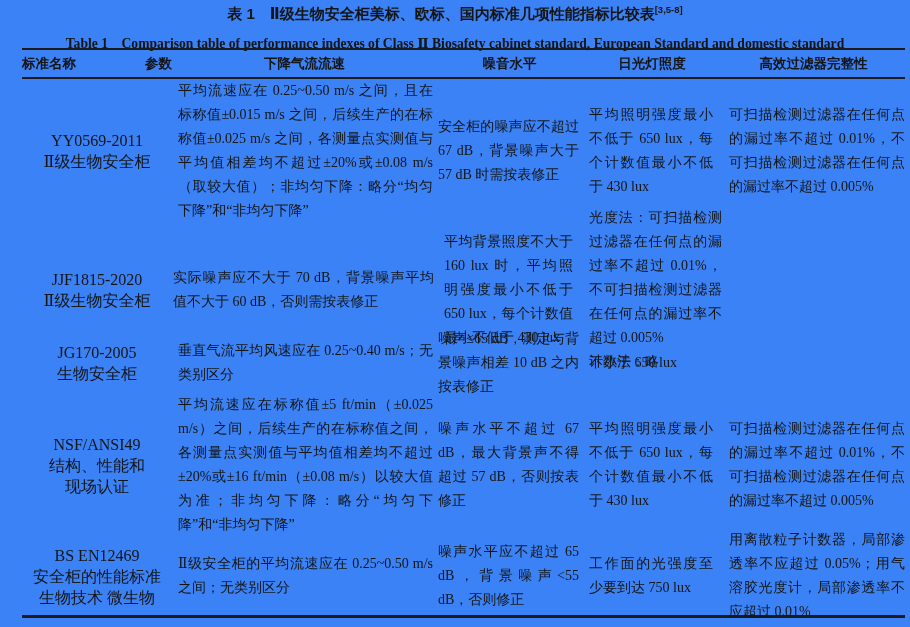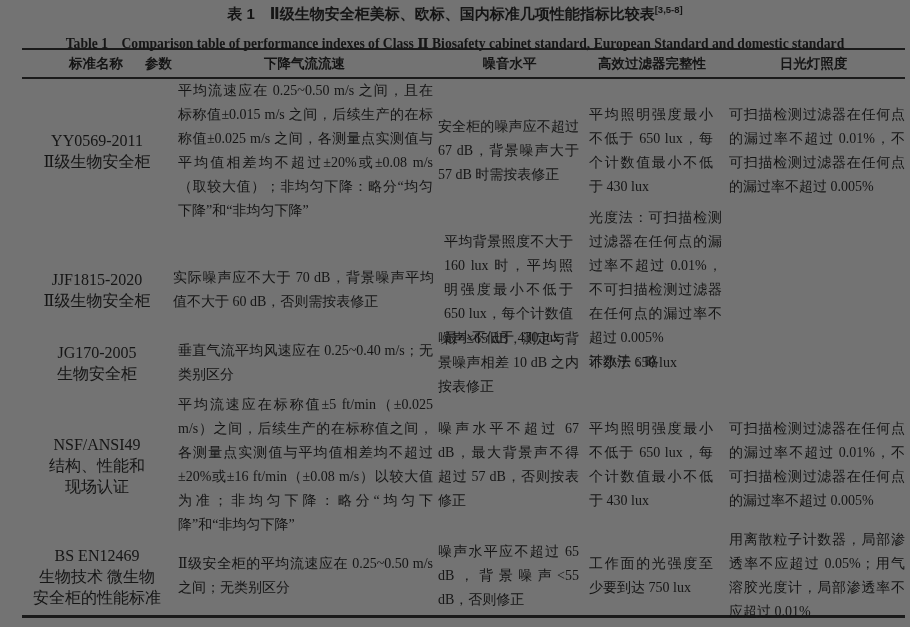--- a/index.html
+++ b/index.html
@@ -1,17 +1,17 @@
 <!DOCTYPE html>
 <html><head>
 <meta charset="utf-8">
 <style>
   html,body { margin:0; padding:0; background:#ffffff; }
   .page {
-    position:relative; width:910px; height:627px; background:#737373;
+    position:relative; width:910px; height:627px; background:#3b82f6;
     color:#151515; font-family:"Liberation Serif","DejaVu Serif",serif;
     overflow:hidden;
   }
   .title-zh {
     position:absolute; top:4px; left:0; width:100%; text-align:center;
     font-family:"Liberation Sans","DejaVu Sans",sans-serif;
     font-weight:bold; font-size:15px; white-space:pre;
   }
   .title-zh sup { font-size:9.5px; font-weight:bold; }
   .title-en {
@@ -20,21 +20,21 @@
   }
   .tablewrap { position:absolute; left:22px; top:48px; width:883px; }
   .rule { height:2px; background:#1a1a1a; }
   .rule.bottom { height:2.5px; }
   .cols { display:grid; grid-template-columns:150px 265px 145px 140px 183px; }
   .thead {
     height:27px; align-items:center; text-align:center;
     font-family:"Liberation Sans","DejaVu Sans",sans-serif;
     font-weight:bold; font-size:13.5px;
   }
-  .h1 { display:flex; justify-content:flex-end; gap:22px; }
+  .h1 { display:flex; justify-content:space-between; gap:22px; }
   .row { align-items:center; }
   .r1{height:127px} .r2{height:121px} .r3{height:66px} .r4{height:135px} .r5{height:87px}
   .cell {
     font-size:14px; line-height:24px; text-align:justify;
     text-justify:inter-ideograph;
   }
   .namecell {
     text-align:center; font-weight:normal; font-size:16px; line-height:21px;
   }
   .c2 { padding:0 4px 0 6px; }
@@ -54,22 +54,22 @@
   <div class="tablewrap">
     <div class="rule top"></div>
 
     <div class="cols thead">
       <div class="h1">
         <span>标准名称</span>
         <span>参数</span>
       </div>
       <div>下降气流流速</div>
       <div>噪音水平</div>
+      <div>日光灯照度</div>
       <div>高效过滤器完整性</div>
-      <div>日光灯照度</div>
     </div>
 
     <div class="rule mid"></div>
 
     <div class="cols row r1">
       <div class="namecell">
         <div>YY0569-2011</div>
         <div>Ⅱ级生物安全柜</div>
       </div>
       <div class="cell c2">平均流速应在 0.25~0.50 m/s 之间，且在标称值±0.015 m/s 之间，后续生产的在标称值±0.025 m/s 之间，各测量点实测值与平均值相差均不超过±20%或±0.08 m/s（取较大值）；非均匀下降：略分“均匀下降”和“非均匀下降”</div>
@@ -113,22 +113,22 @@
       <div class="cell c3">噪声水平不超过 67 dB，最大背景声不得超过 57 dB，否则按表修正</div>
       <div class="cell c4">平均照明强度最小不低于 650 lux，每个计数值最小不低于 430 lux</div>
       <div class="cell c5">
         <div>可扫描检测过滤器在任何点的漏过率不超过 0.01%，不可扫描检测过滤器在任何点的漏过率不超过 0.005%</div>
       </div>
     </div>
 
     <div class="cols row r5">
       <div class="namecell">
         <div>BS EN12469</div>
+        <div>安全柜的性能标准</div>
         <div>生物技术 微生物</div>
-        <div>安全柜的性能标准</div>
       </div>
       <div class="cell c2">Ⅱ级安全柜的平均流速应在 0.25~0.50 m/s 之间；无类别区分</div>
       <div class="cell c3">噪声水平应不超过 65 dB，背景噪声&lt;55 dB，否则修正</div>
       <div class="cell c4">工作面的光强度至少要到达 750 lux</div>
       <div class="cell c5">
         <div>用离散粒子计数器，局部渗透率不应超过 0.05%；用气溶胶光度计，局部渗透率不应超过 0.01%</div>
       </div>
     </div>
 
     <div class="rule bottom"></div>

